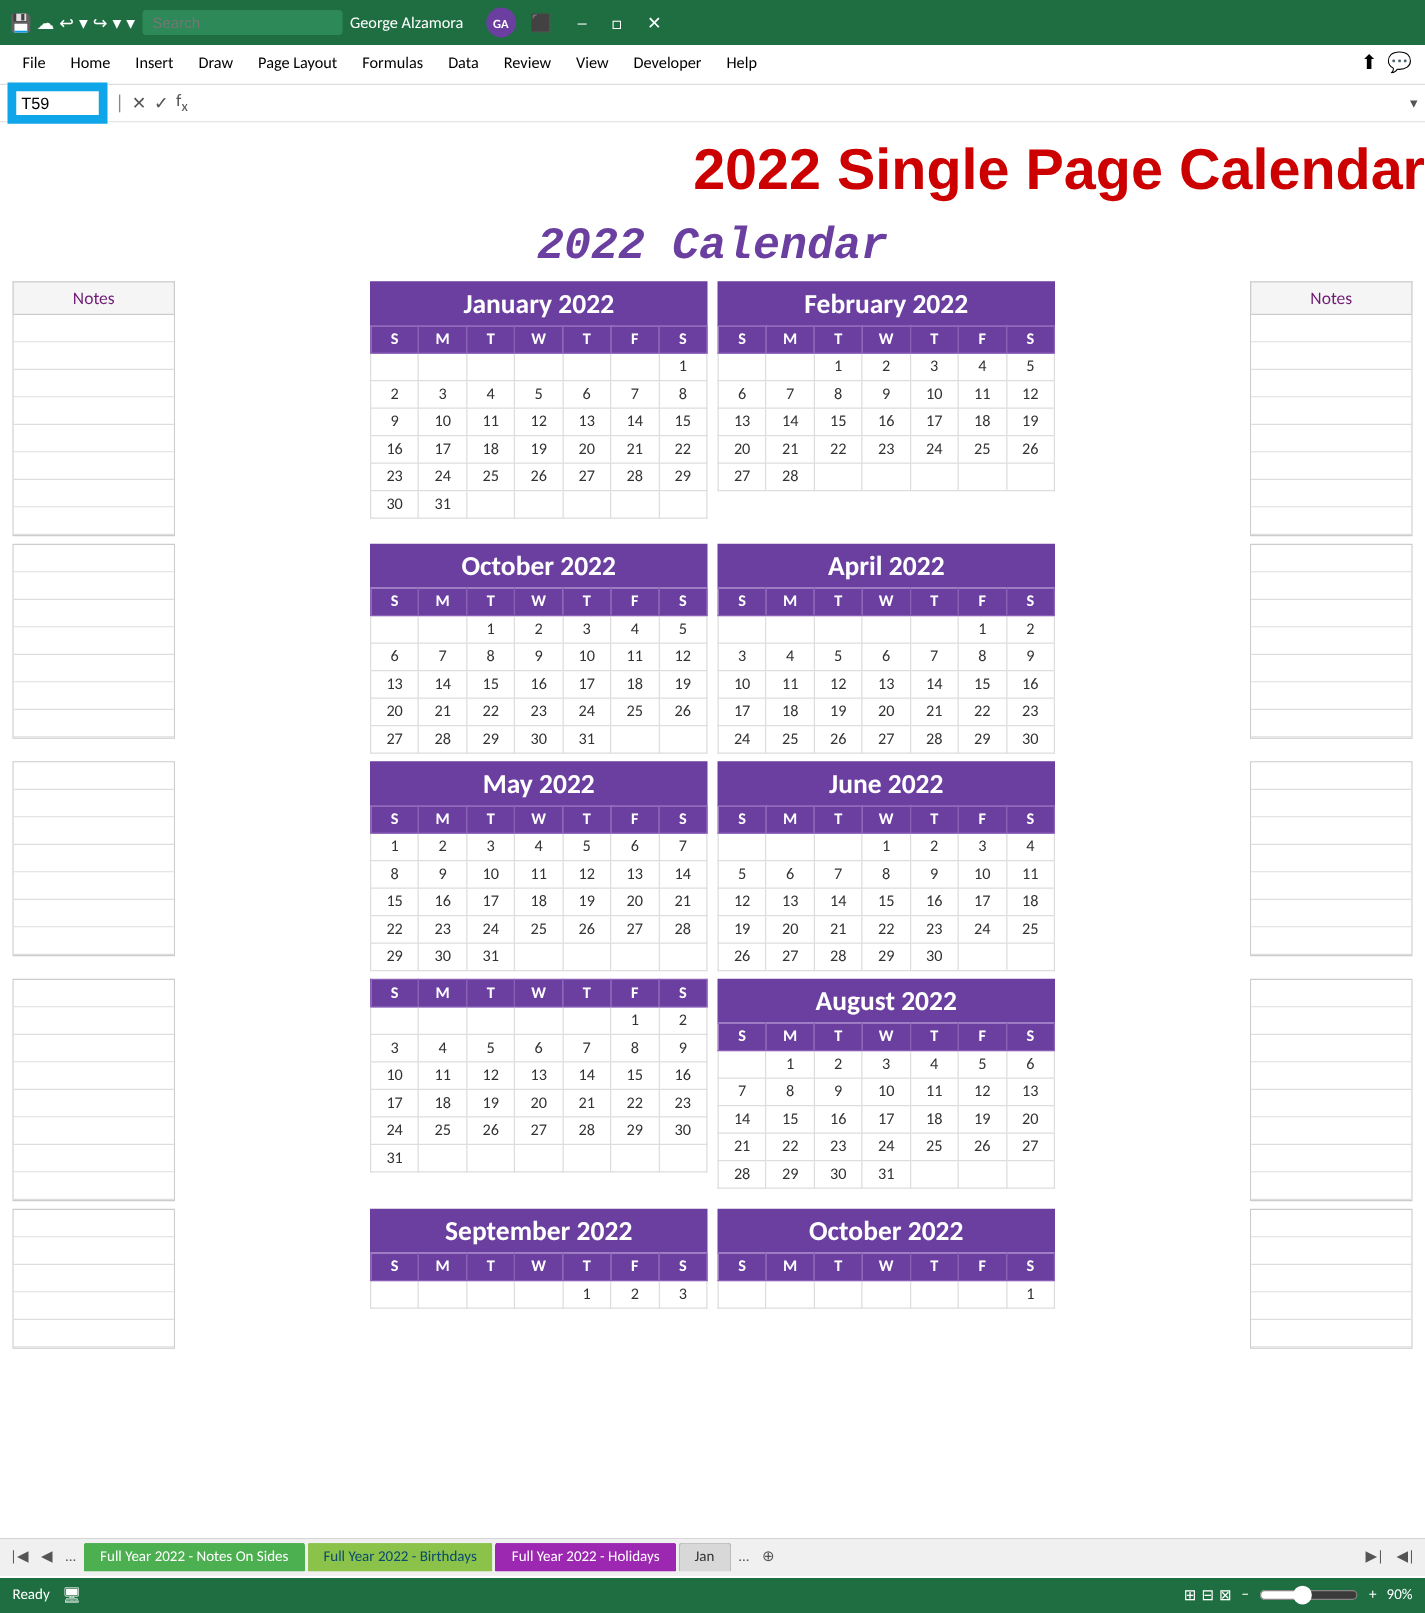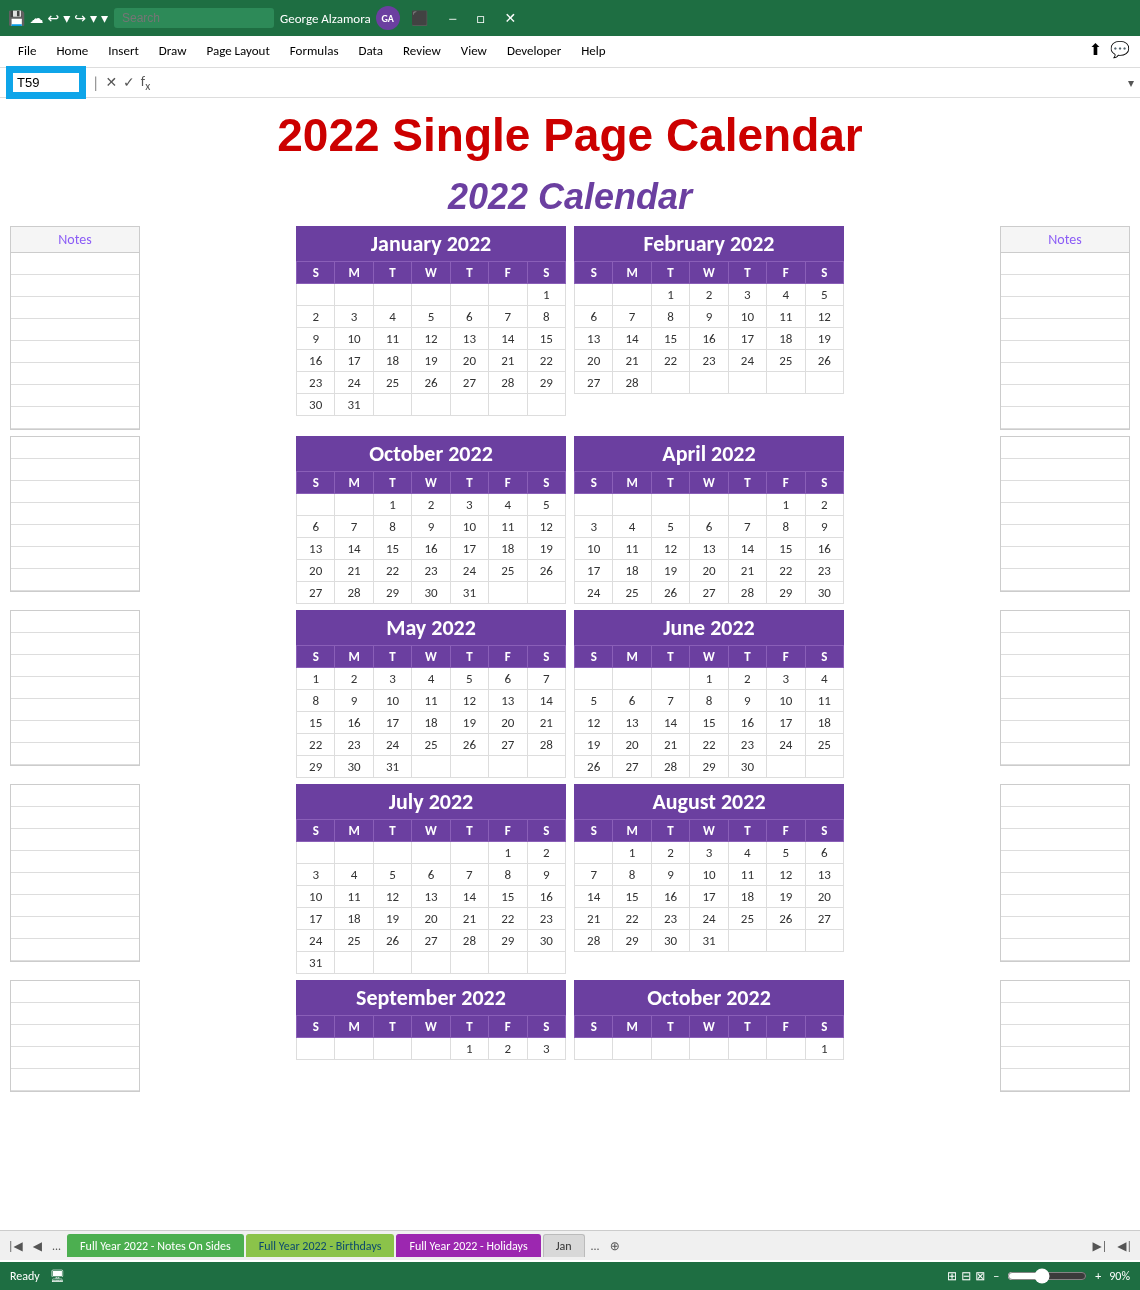--- a/index.html
+++ b/index.html
@@ -12,21 +12,21 @@
       display: flex;
       align-items: center;
       padding: 4px 8px;
       height: 36px;
       gap: 6px;
     }
     .title-bar-icons { display: flex; gap: 4px; align-items: center; }
     .title-bar-icon { color: white; font-size: 14px; cursor: pointer; }
     .title-bar-filename { flex: 1; text-align: center; font-size: 13px; }
     .title-bar-search { background: #2d8a58; border: none; color: white; padding: 3px 8px; border-radius: 3px; font-size: 12px; width: 160px; }
-    .title-bar-user { display: flex; align-items: center; gap: 5px; font-size: 13px; }
+    .title-bar-user { display: flex; align-items: center; gap: 18px; font-size: 13px; }
     .user-avatar { background: #6b3fa0; color: white; border-radius: 50%; width: 24px; height: 24px; display: flex; align-items: center; justify-content: center; font-size: 10px; font-weight: bold; }
     .title-bar-controls { display: flex; gap: 8px; align-items: center; }
     .ctrl-btn { color: white; font-size: 14px; cursor: pointer; padding: 2px 6px; }
 
     
     .menu-bar {
       background: #fff;
       border-bottom: 1px solid #ddd;
       display: flex;
       padding: 4px 10px;
@@ -54,31 +54,32 @@
     .main-heading {
       text-align: center;
       padding: 10px 0 4px 0;
       background: white;
     }
     .main-heading h1 {
       font-size: 46px;
       font-weight: 900;
       color: #cc0000;
       font-family: Arial, sans-serif;
+      text-align: right;
     }
 
     
     .calendar-title {
       text-align: center;
       font-size: 36px;
       font-style: italic;
       font-weight: bold;
       color: #6b3fa0;
       padding: 10px 0 8px 0;
-      font-family: Liberation Sans, sans-serif;
+      font-family: Liberation Mono, monospace;
     }
 
     
     .calendar-wrapper {
       padding: 0 10px;
       background: white;
     }
 
     .calendar-row {
       display: flex;
@@ -86,21 +87,21 @@
       margin-bottom: 6px;
     }
 
     .notes-col {
       width: 130px;
       min-width: 130px;
     }
     .notes-header {
       text-align: center;
       font-size: 14px;
-      color: #8b5cf6;
+      color: #701a75;
       padding: 4px 0;
       border: 1px solid #ccc;
       border-bottom: none;
       background: #f5f5f5;
     }
     .notes-lines {
       border: 1px solid #ccc;
     }
     .notes-line {
       height: 22px;
@@ -774,21 +775,20 @@
         <div class="notes-line"></div>
         <div class="notes-line"></div>
         <div class="notes-line"></div>
         <div class="notes-line"></div>
       </div>
     </div>
     <div class="sep-col"></div>
     <div class="calendars-center">
 
       <div class="month-calendar">
-        <div class="month-header">July 2022</div>
         <table class="cal-grid">
           <thead>
               <tr>
                 <th>S</th>
                 <th>M</th>
                 <th>T</th>
                 <th>W</th>
                 <th>T</th>
                 <th>F</th>
                 <th>S</th>

